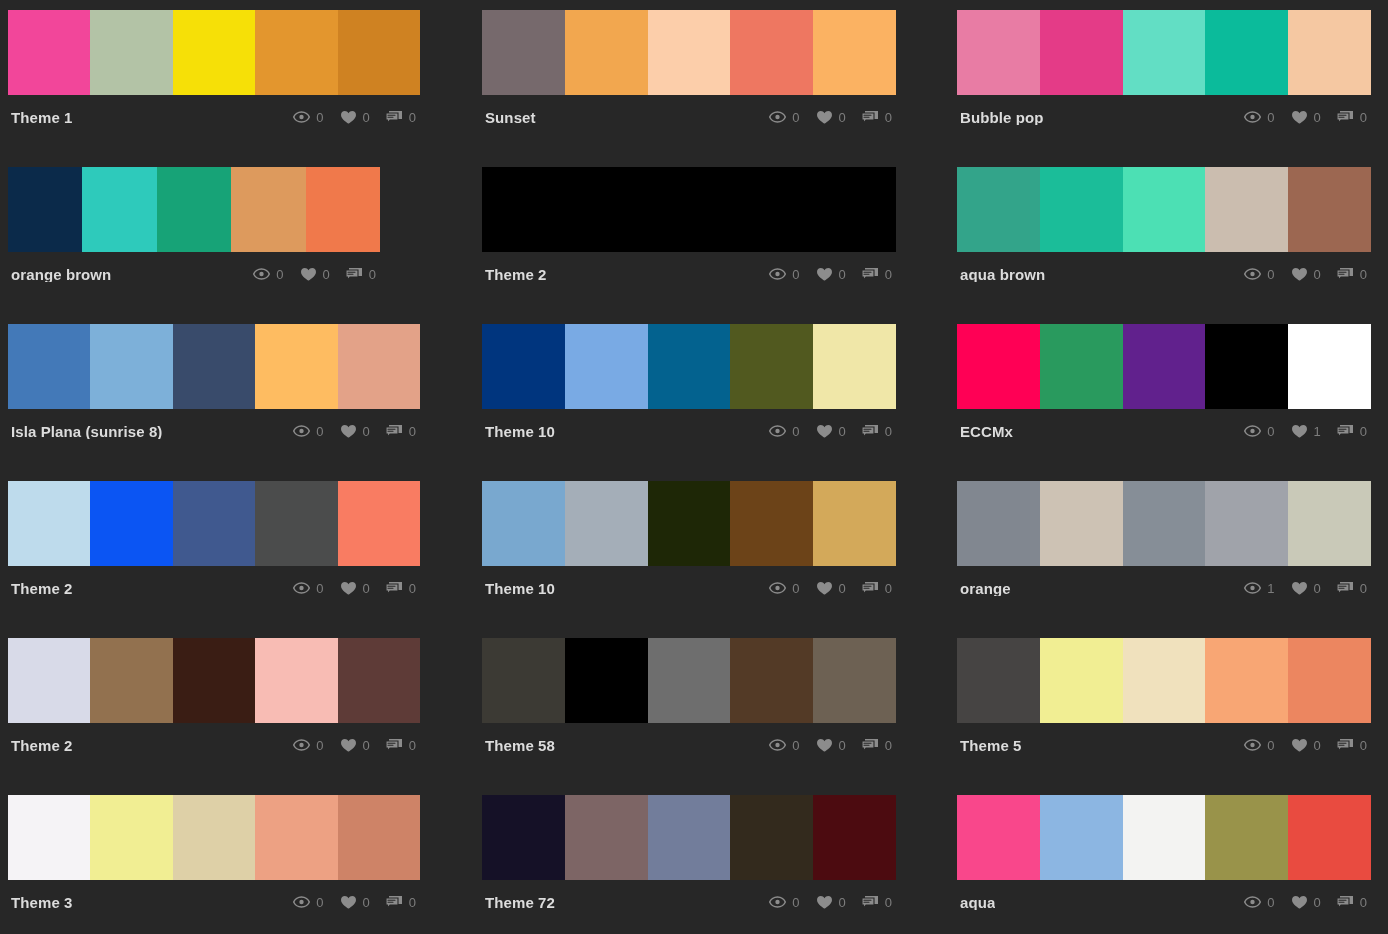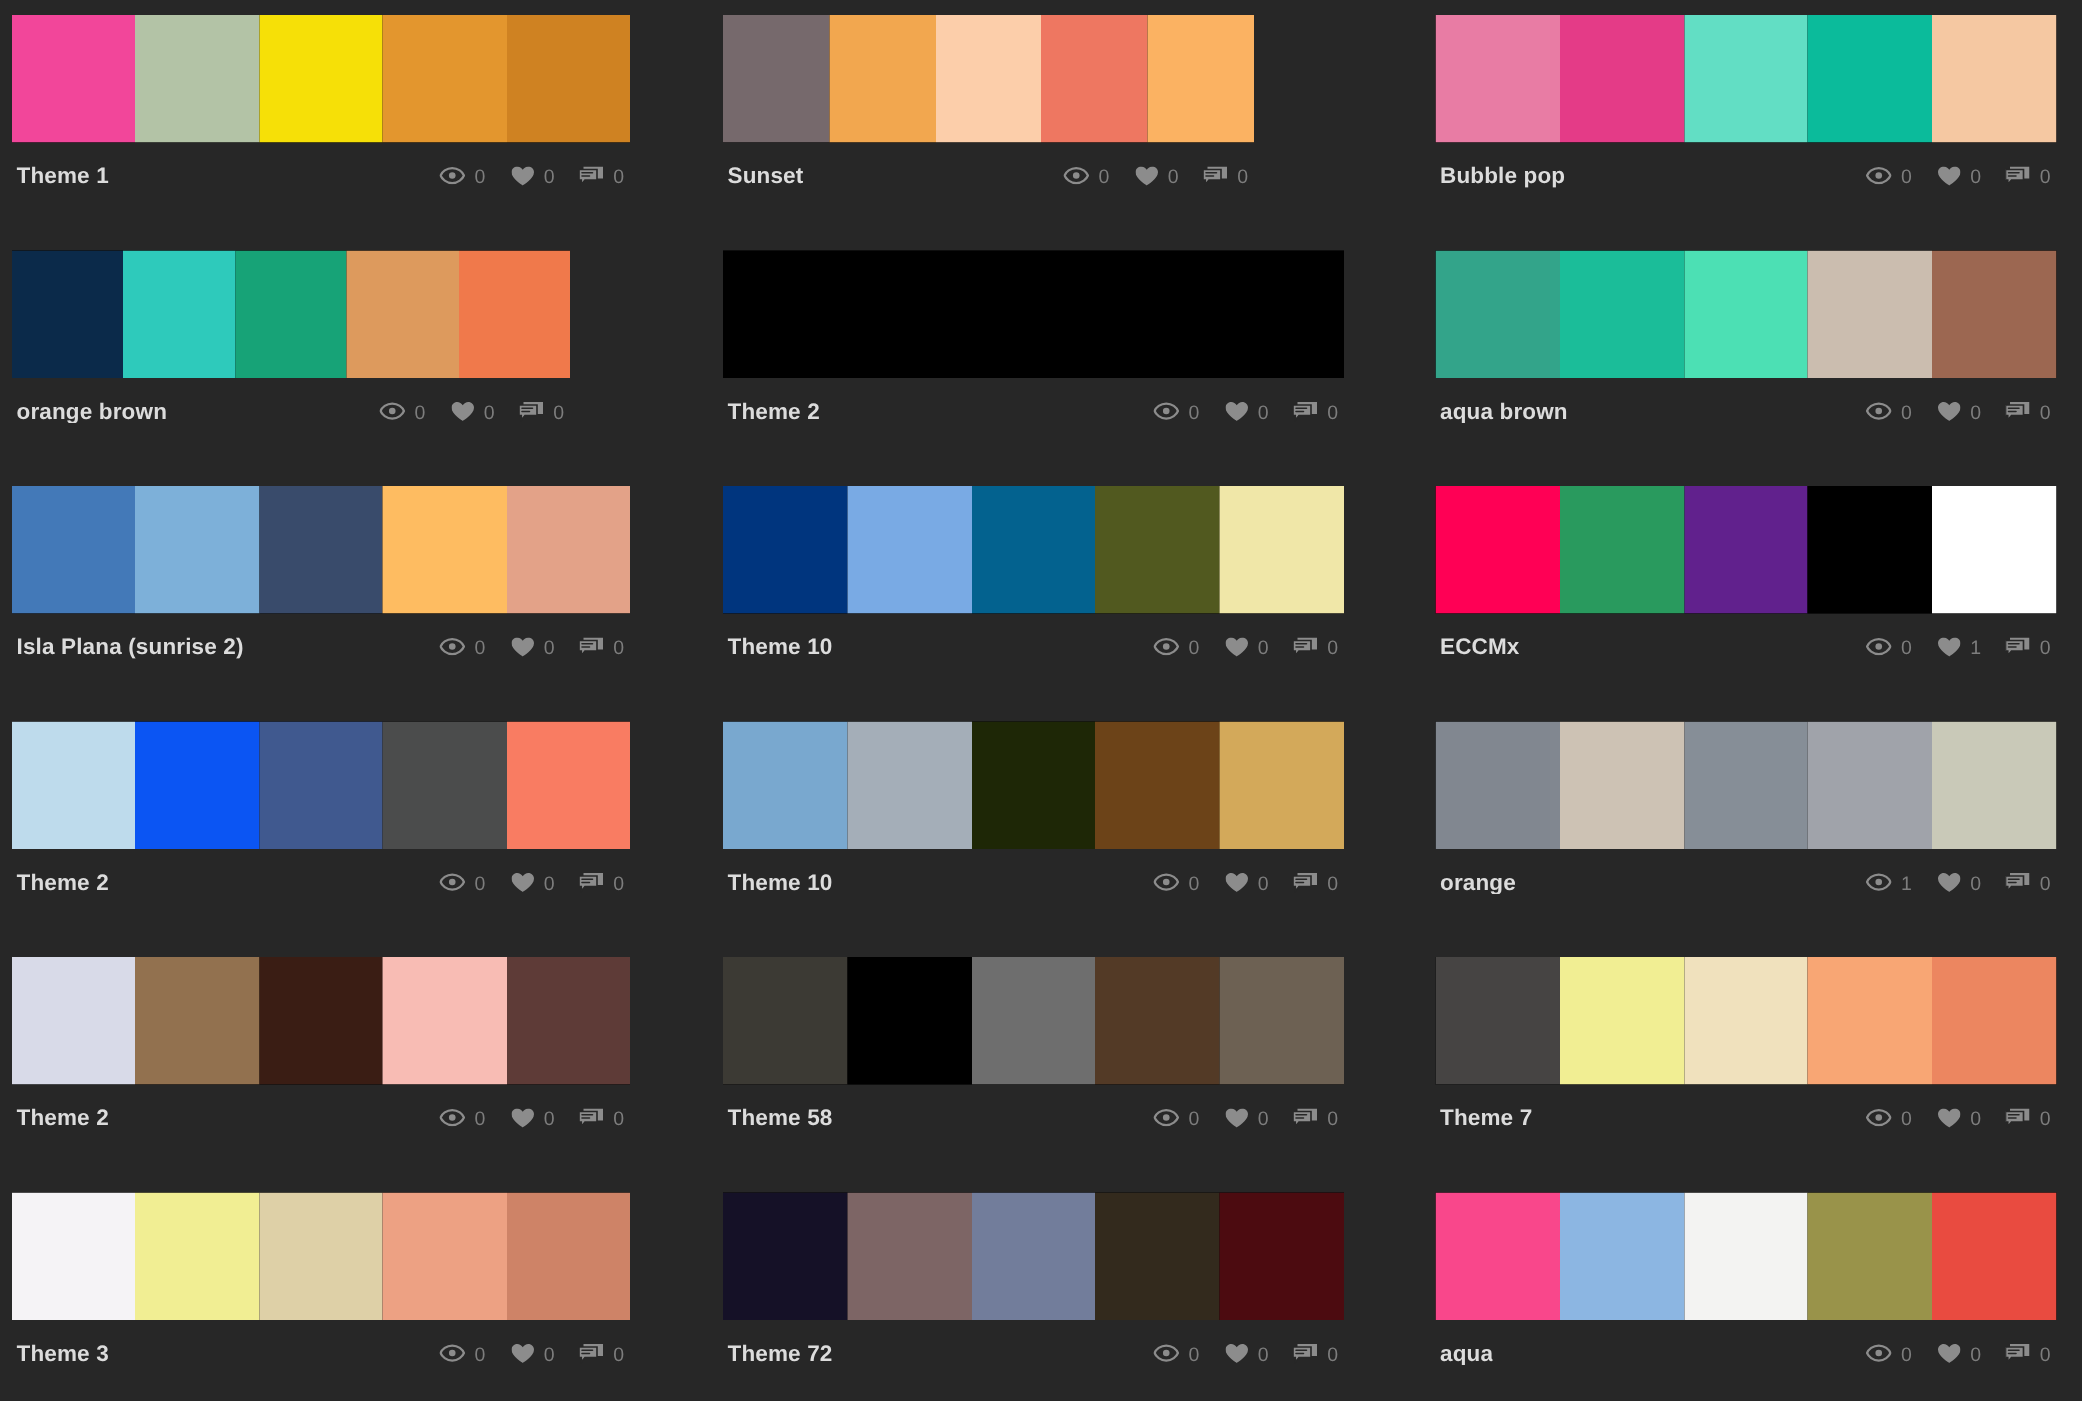--- a/index.html
+++ b/index.html
@@ -123,21 +123,21 @@
                 <path d="M3 0h13v8H3V0z" fill="currentColor"></path>
                 <path d="M0 2h12v7H4l-2.5 3V9H0V2z" fill="currentColor" stroke="#272727" stroke-width="1.1"></path>
                 <path d="M2 4.2h7M2 6.3h5" stroke="#272727" stroke-width="1.05" stroke-linecap="round"></path>
               </svg>
             </span>
             <span class="stat-count">0</span>
           </div>
         </div>
       </div>
     </div>
-    <div class="palette-card" style="left: 482px; top: 10px; width: 354px;">
+    <div class="palette-card" style="left: 482px; top: 10px; width: 414px;">
       <div class="swatch-strip" style="height: 85px;">
         <div class="swatch" style="background: rgb(118, 105, 108);"></div>
         <div class="swatch" style="background: rgb(242, 167, 79);"></div>
         <div class="swatch" style="background: rgb(252, 206, 170);"></div>
         <div class="swatch" style="background: rgb(238, 119, 97);"></div>
         <div class="swatch" style="background: rgb(251, 178, 98);"></div>
       </div>
       <div class="card-footer">
         <div class="palette-title">Sunset</div>
         <div class="stats">
@@ -337,21 +337,21 @@
     </div>
     <div class="palette-card" style="left: 8px; top: 324px; width: 412px;">
       <div class="swatch-strip" style="height: 85px;">
         <div class="swatch" style="background: rgb(67, 121, 184);"></div>
         <div class="swatch" style="background: rgb(125, 176, 217);"></div>
         <div class="swatch" style="background: rgb(57, 75, 107);"></div>
         <div class="swatch" style="background: rgb(254, 188, 97);"></div>
         <div class="swatch" style="background: rgb(227, 162, 136);"></div>
       </div>
       <div class="card-footer">
-        <div class="palette-title">Isla Plana (sunrise 2)</div>
+        <div class="palette-title">Isla Plana (sunrise 8)</div>
         <div class="stats">
           <div class="stat">
             <span class="stat-icon">
               <svg width="17" height="12" viewBox="0 0 17 12" fill="none">
                 <path d="M8.5 1C4.6 1 1.6 3.7 0.7 6c0.9 2.3 3.9 5 7.8 5s6.9-2.7 7.8-5C15.4 3.7 12.4 1 8.5 1z" stroke="currentColor" stroke-width="1.5" fill="none"></path>
                 <circle cx="8.5" cy="6" r="2.2" fill="currentColor"></circle>
               </svg>
             </span>
             <span class="stat-count">0</span>
           </div>
@@ -665,21 +665,21 @@
     </div>
     <div class="palette-card" style="left: 957px; top: 638px; width: 414px;">
       <div class="swatch-strip" style="height: 85px;">
         <div class="swatch" style="background: rgb(70, 68, 67);"></div>
         <div class="swatch" style="background: rgb(241, 238, 147);"></div>
         <div class="swatch" style="background: rgb(240, 225, 189);"></div>
         <div class="swatch" style="background: rgb(248, 166, 116);"></div>
         <div class="swatch" style="background: rgb(236, 134, 96);"></div>
       </div>
       <div class="card-footer">
-        <div class="palette-title">Theme 7</div>
+        <div class="palette-title">Theme 5</div>
         <div class="stats">
           <div class="stat">
             <span class="stat-icon">
               <svg width="17" height="12" viewBox="0 0 17 12" fill="none">
                 <path d="M8.5 1C4.6 1 1.6 3.7 0.7 6c0.9 2.3 3.9 5 7.8 5s6.9-2.7 7.8-5C15.4 3.7 12.4 1 8.5 1z" stroke="currentColor" stroke-width="1.5" fill="none"></path>
                 <circle cx="8.5" cy="6" r="2.2" fill="currentColor"></circle>
               </svg>
             </span>
             <span class="stat-count">0</span>
           </div>

